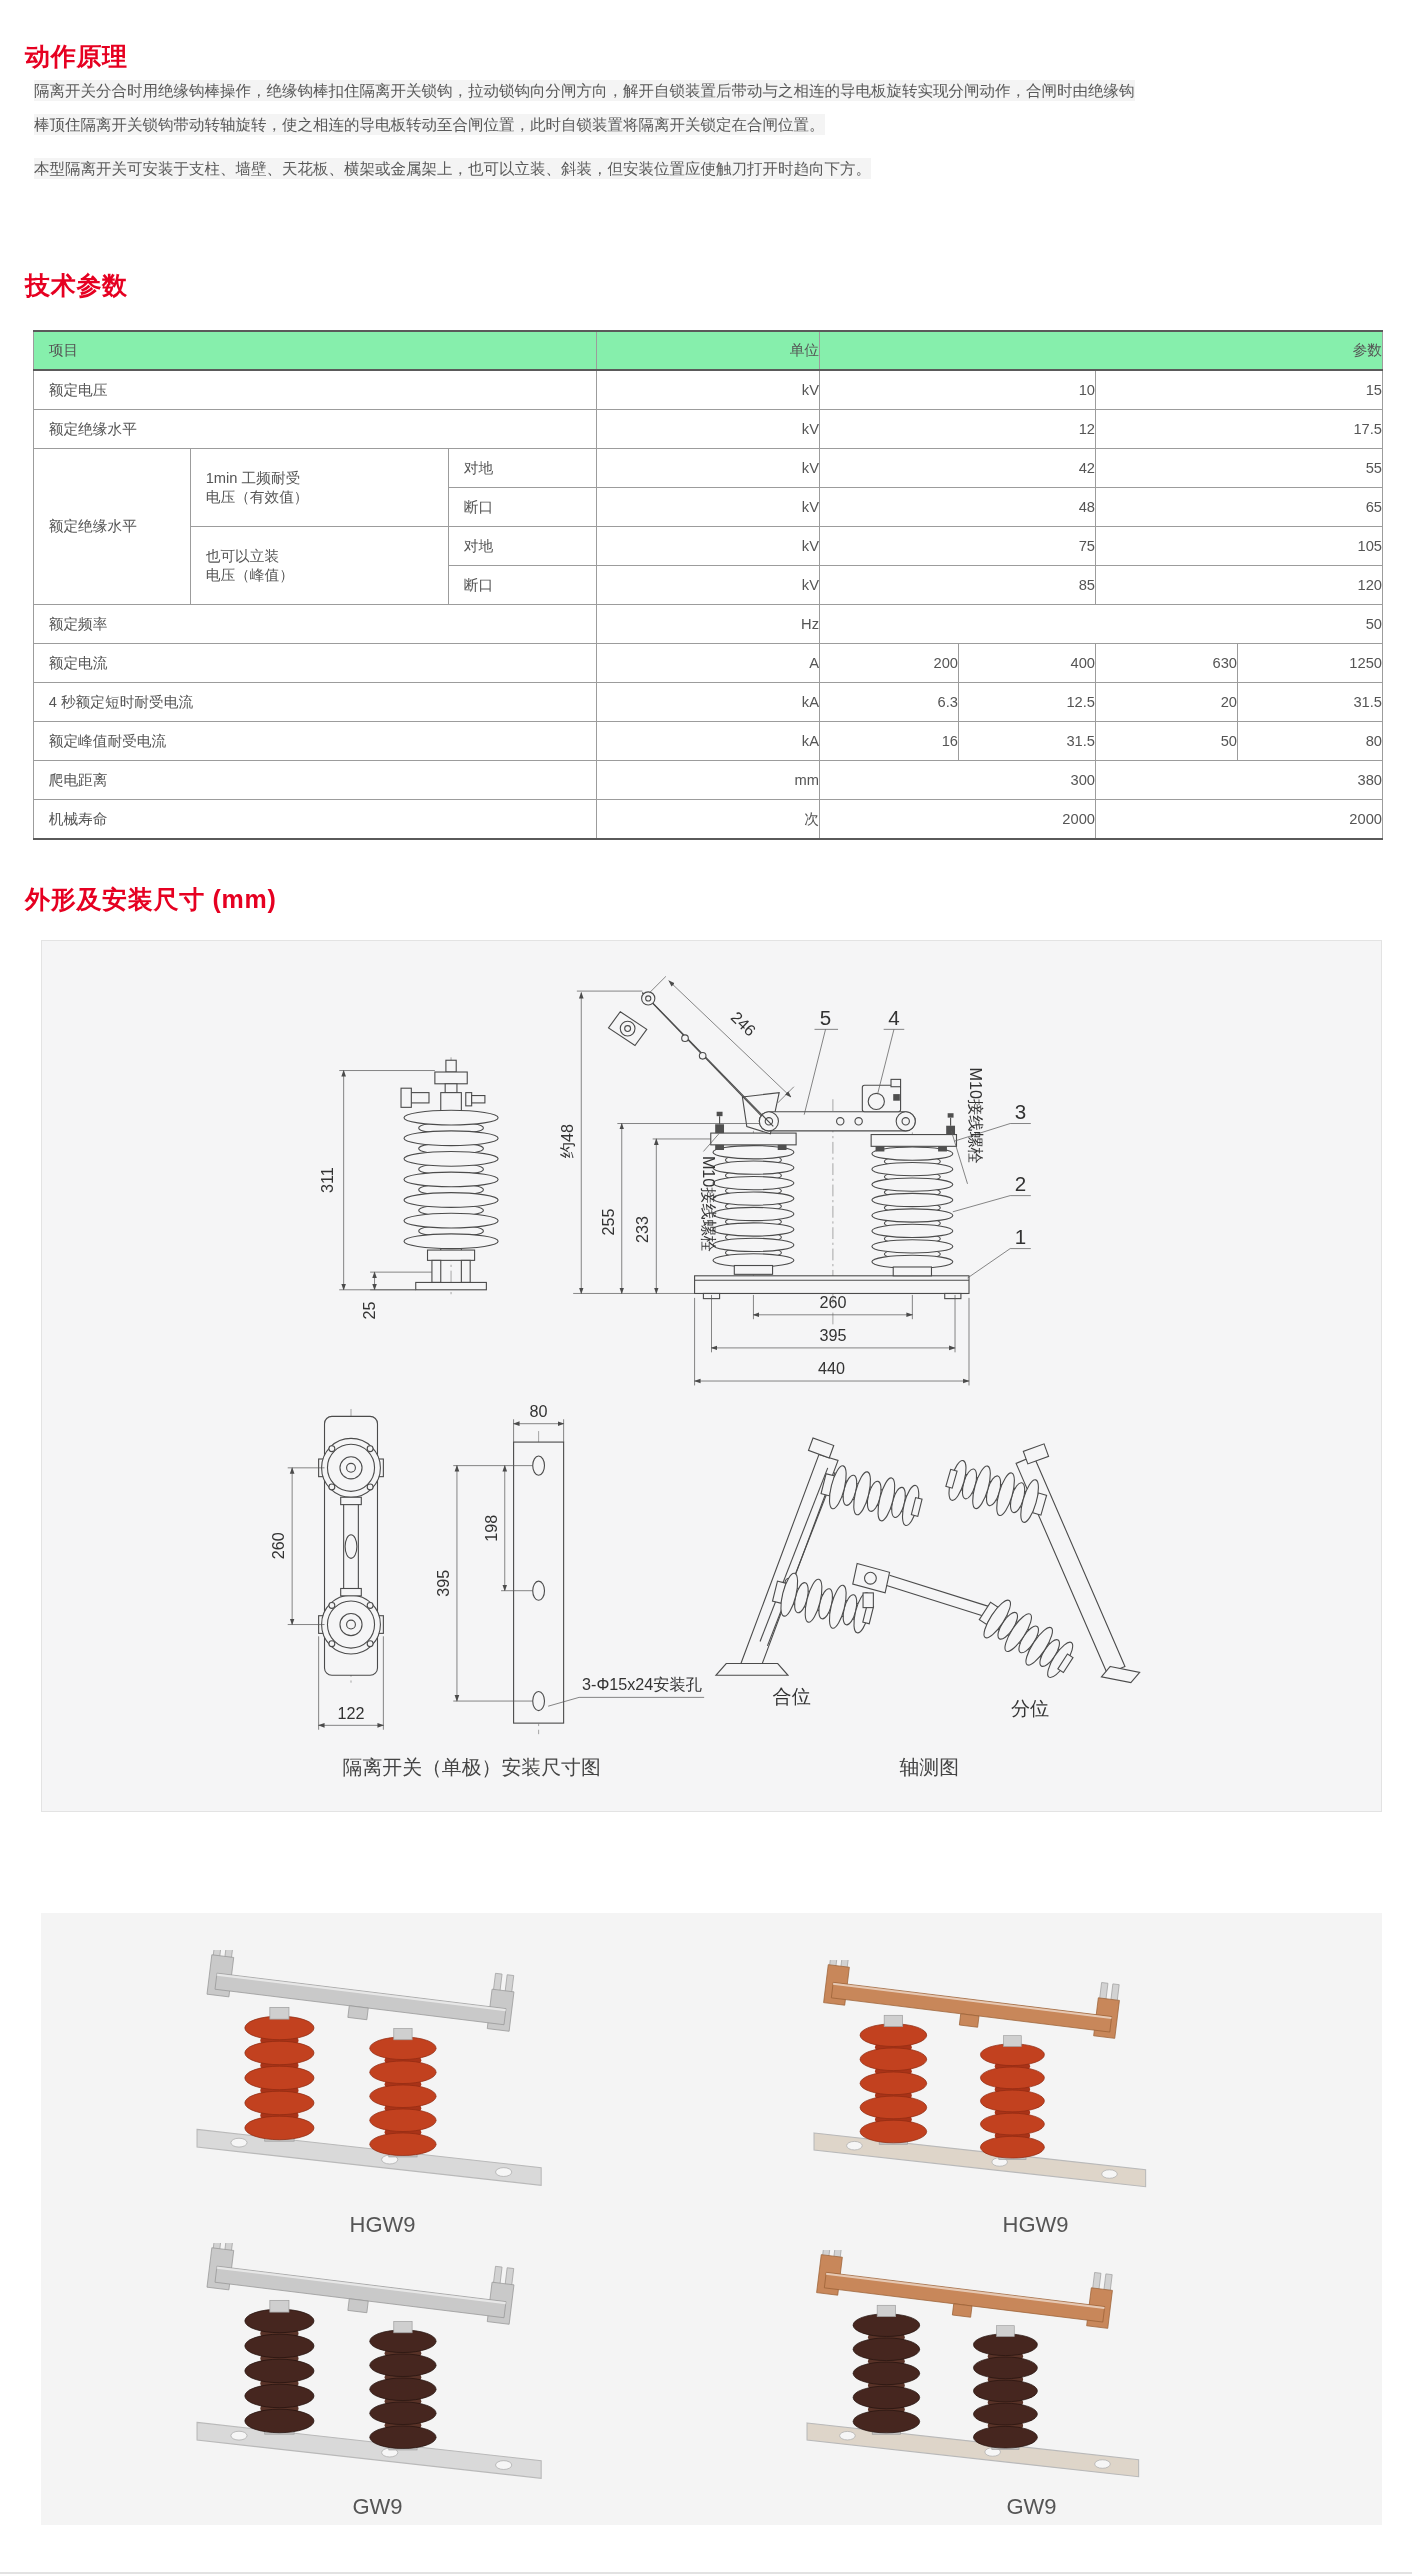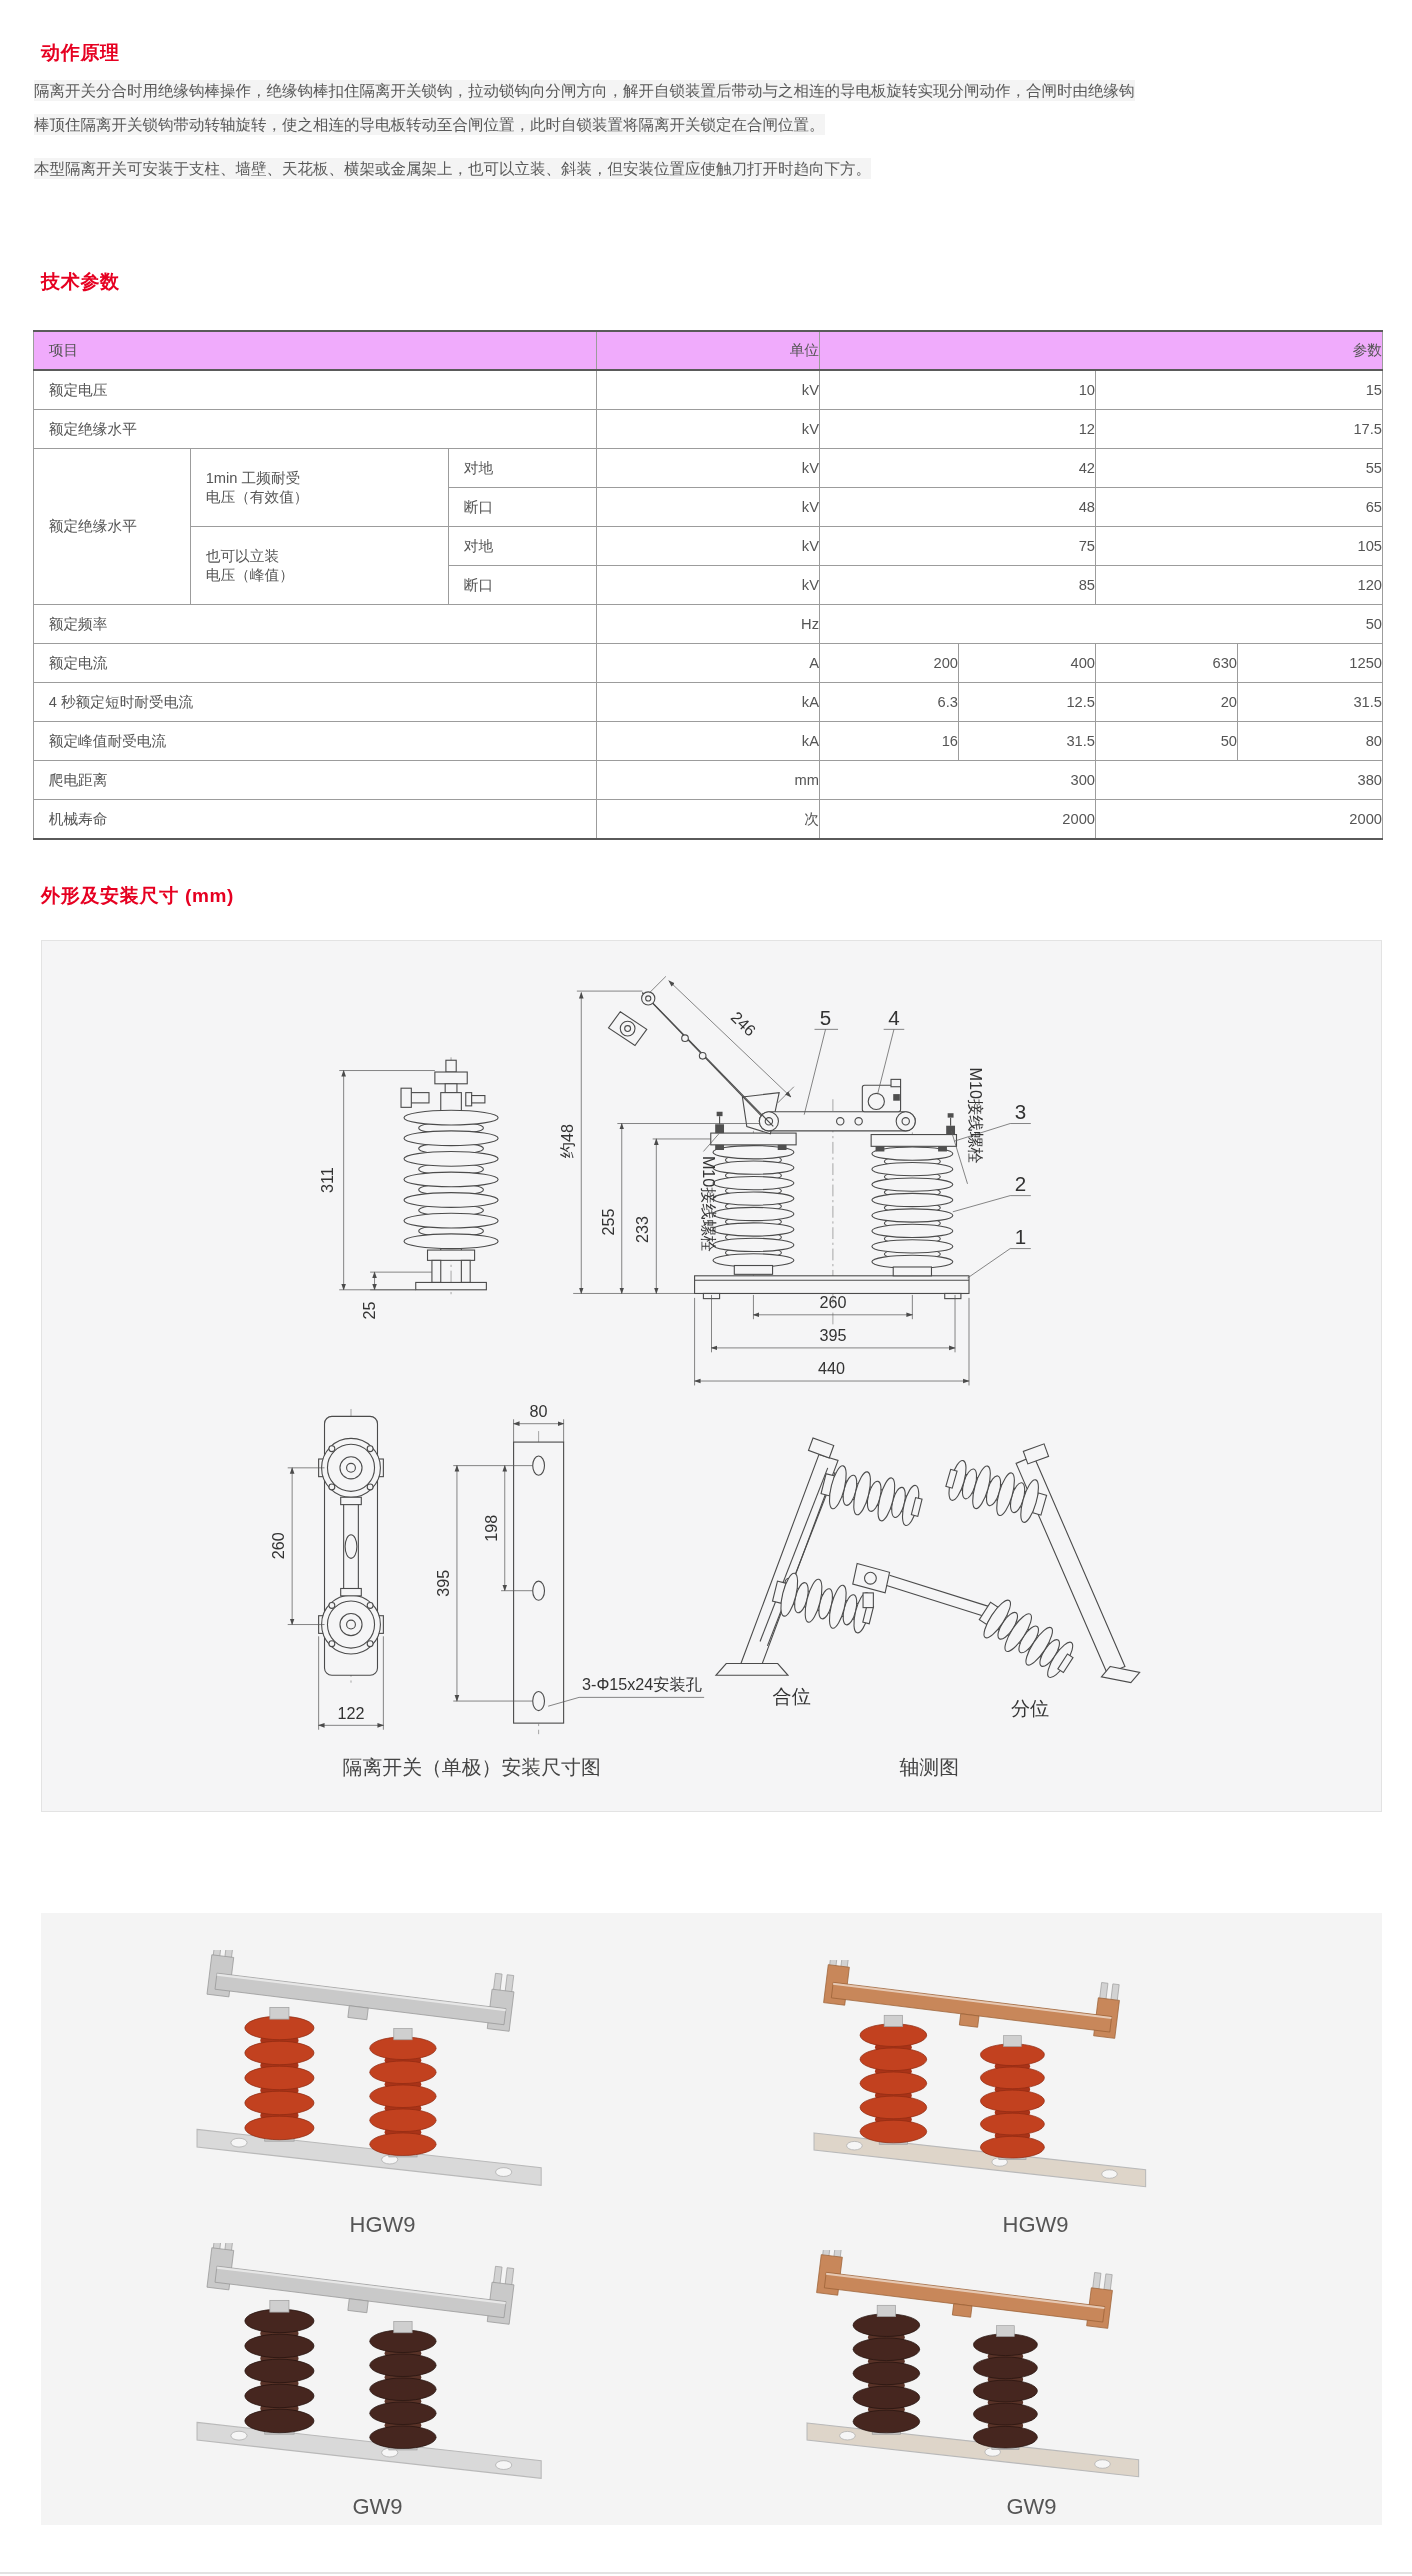--- a/index.html
+++ b/index.html
@@ -1,27 +1,27 @@
 <!DOCTYPE html>
 <html style="font-size:11.8px"><head>
 <meta charset="utf-8">
 <style>
   html,body{margin:0;padding:0;background:#fff;}
   body{font-family:"Liberation Sans","DejaVu Sans",sans-serif;color:#555;}
   .page{position:relative;width:1413px;height:2576px;background:#fff;overflow:hidden;}
-  .sec-title{position:absolute;left:41px;font-size:19px;font-weight:bold;color:#e60021;letter-spacing:0.7px;}
+  .sec-title{position:absolute;left:25px;font-size:25px;font-weight:bold;color:#e60021;letter-spacing:0.7px;}
   .para{position:absolute;left:34px;width:1104px;font-size:15.5px;line-height:34px;color:#595959;}
   .para span{background:#f4f4f4;padding:2.2px 0;}
   
   table.spec{position:absolute;left:33px;top:330px;border-collapse:collapse;table-layout:fixed;
     border-left:0.7px solid #9c9c9c;border-right:0.7px solid #9c9c9c;
     border-top:2.2px solid #5a5a5a;border-bottom:2.2px solid #5a5a5a;}
   table.spec td{border:0.7px solid #9c9c9c;border-top:1.5px solid #828282;height:38px;
     font-size:14.7px;color:#555;text-align:right;padding:0;overflow:hidden;}
-  table.spec tr.hd td{background:#f0abfc;border-top:2.2px solid #5a5a5a;border-bottom:2.2px solid #5a5a5a;height:37px;}
+  table.spec tr.hd td{background:#86efac;border-top:2.2px solid #5a5a5a;border-bottom:2.2px solid #5a5a5a;height:37px;}
   table.spec td.item{text-align:left;padding-left:14.7px;}
   table.spec td.sub{text-align:left;padding-left:14.7px;line-height:19px;}
   
   .draw-panel{position:absolute;left:41px;top:940px;width:1339px;height:870px;background:#f5f5f6;border:0.7px solid #e3e3e3;}
   .draw-panel svg{display:block;}
   svg .ln{stroke:#4b4b4b;stroke-width:1.5;fill:none;}
   svg .fl{stroke:#4b4b4b;stroke-width:1.5;fill:#f5f5f6;}
   svg .dk{fill:#4f4f4f;stroke:none;}
   svg .dim{stroke:#5c5c5c;stroke-width:1;fill:none;}
   svg .cl{stroke:#8a8a8a;stroke-width:1;fill:none;stroke-dasharray:16 5 3 5;}

